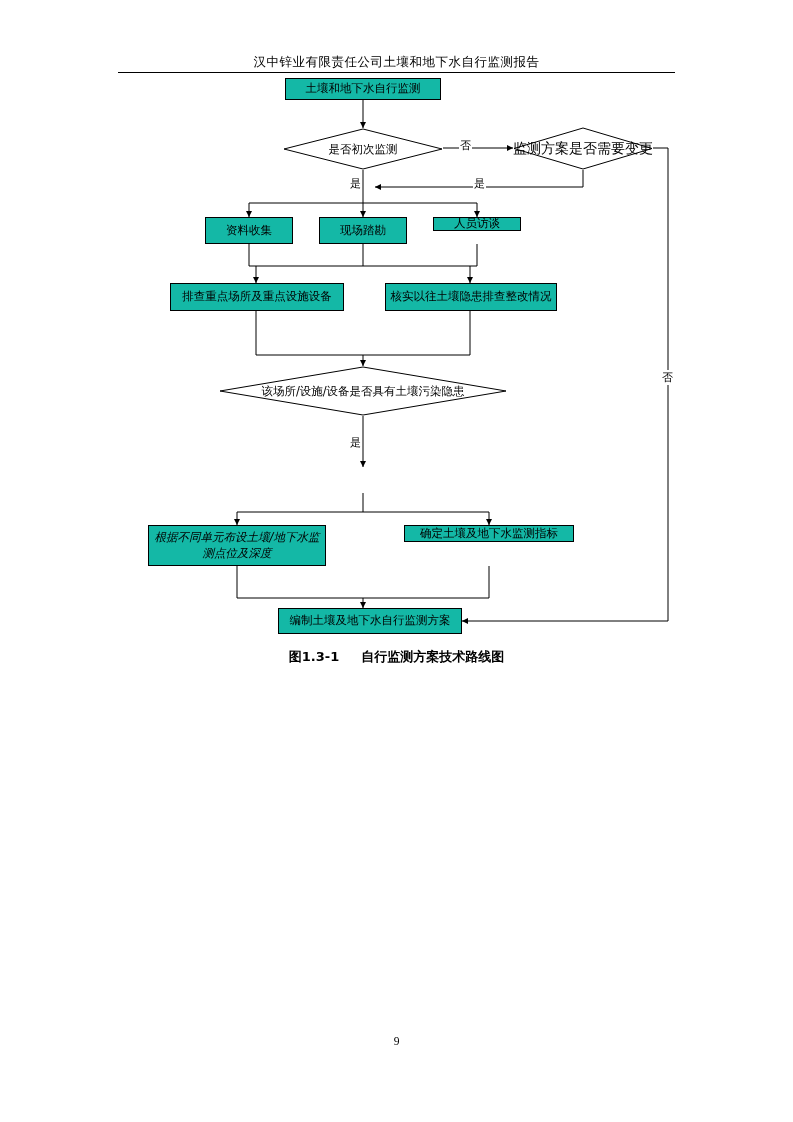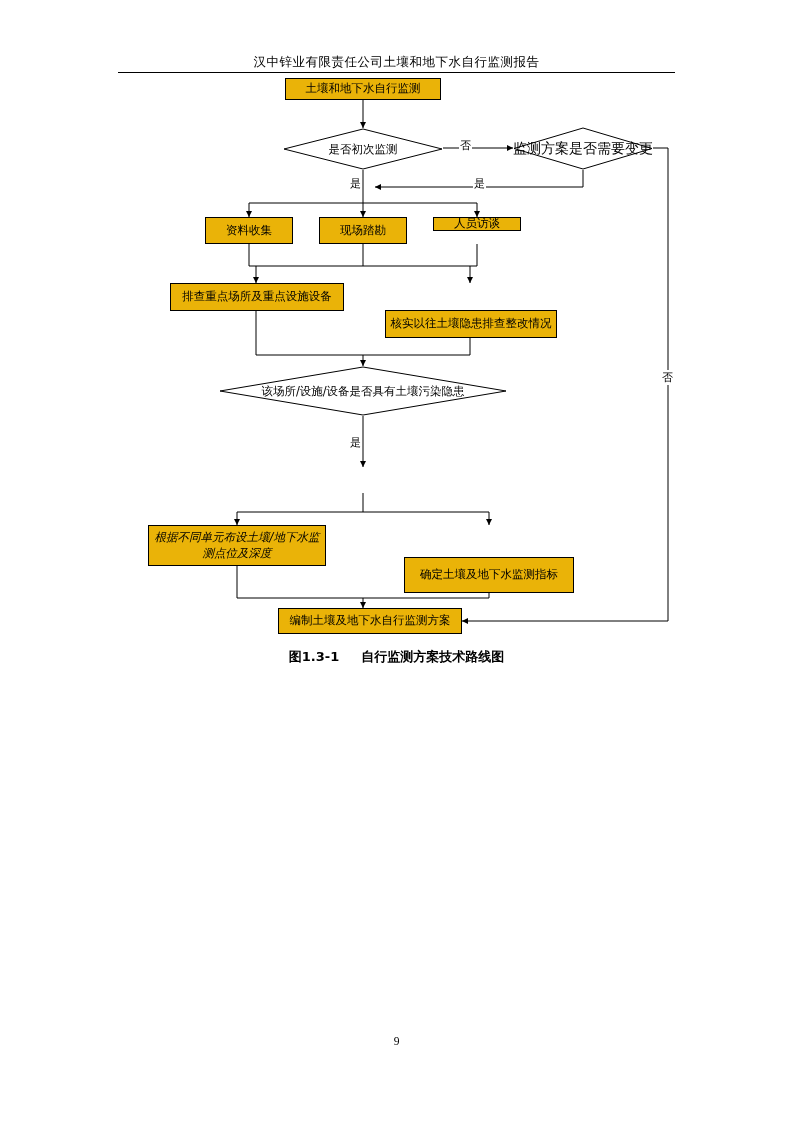--- a/index.html
+++ b/index.html
@@ -47,21 +47,21 @@
     position: absolute;
     left: 0;
     top: 0;
     width: 793px;
     height: 1122px;
   }
   .node {
     position: absolute;
     box-sizing: border-box;
     border: 1px solid #000;
-    background: #eab308;
+    background: #14b8a6;
     font-size: 11.5px;
     font-family: "DejaVu Sans", "Liberation Sans", sans-serif;
     line-height: 1.35;
     text-align: center;
     display: flex;
     align-items: center;
     justify-content: center;
     color: #000;
     padding: 2px 4px;
   }
@@ -215,36 +215,36 @@
     <div class="node" style="left:319px; top:217px; width:88px; height:27px;">
       <span>现场踏勘</span>
     </div>
     <div class="node" style="left:433px; top:217px; width:88px; height:14px;">
       <span>人员访谈</span>
     </div>
 
     <div class="node" style="left:170px; top:283px; width:174px; height:28px;">
       <span>排查重点场所及重点设施设备</span>
     </div>
-    <div class="node" style="left:385px; top:283px; width:172px; height:28px;margin-top:27px;">
+    <div class="node" style="left:385px; top:283px; width:172px; height:28px;">
       <span>核实以往土壤隐患排查整改情况</span>
     </div>
 
     <div class="diamond-wrap" style="left:219px; top:366px; width:288px; height:50px;">
       <svg class="diamond-shape" viewBox="0 0 288 50" preserveAspectRatio="none">
         <polygon points="144,1 287,25 144,49 1,25" fill="#fff" stroke="#000" stroke-width="1"></polygon>
       </svg>
       <span class="diamond-label">该场所/设施/设备是否具有土壤污染隐患</span>
     </div>
 
 
     <div class="node" style="left:148px; top:525px; width:178px; height:41px; text-align:center;font-style:italic;">
       <span>根据不同单元布设土壤/地下水监测点位及深度</span>
     </div>
-    <div class="node" style="left:404px; top:525px; width:170px; height:36px;margin-top:32px;">
+    <div class="node" style="left:404px; top:525px; width:170px; height:17px;">
       <span>确定土壤及地下水监测指标</span>
     </div>
 
     <div class="node" style="left:278px; top:608px; width:184px; height:26px;">
       <span>编制土壤及地下水自行监测方案</span>
     </div>
 
   </div>
 
   <div class="caption">

